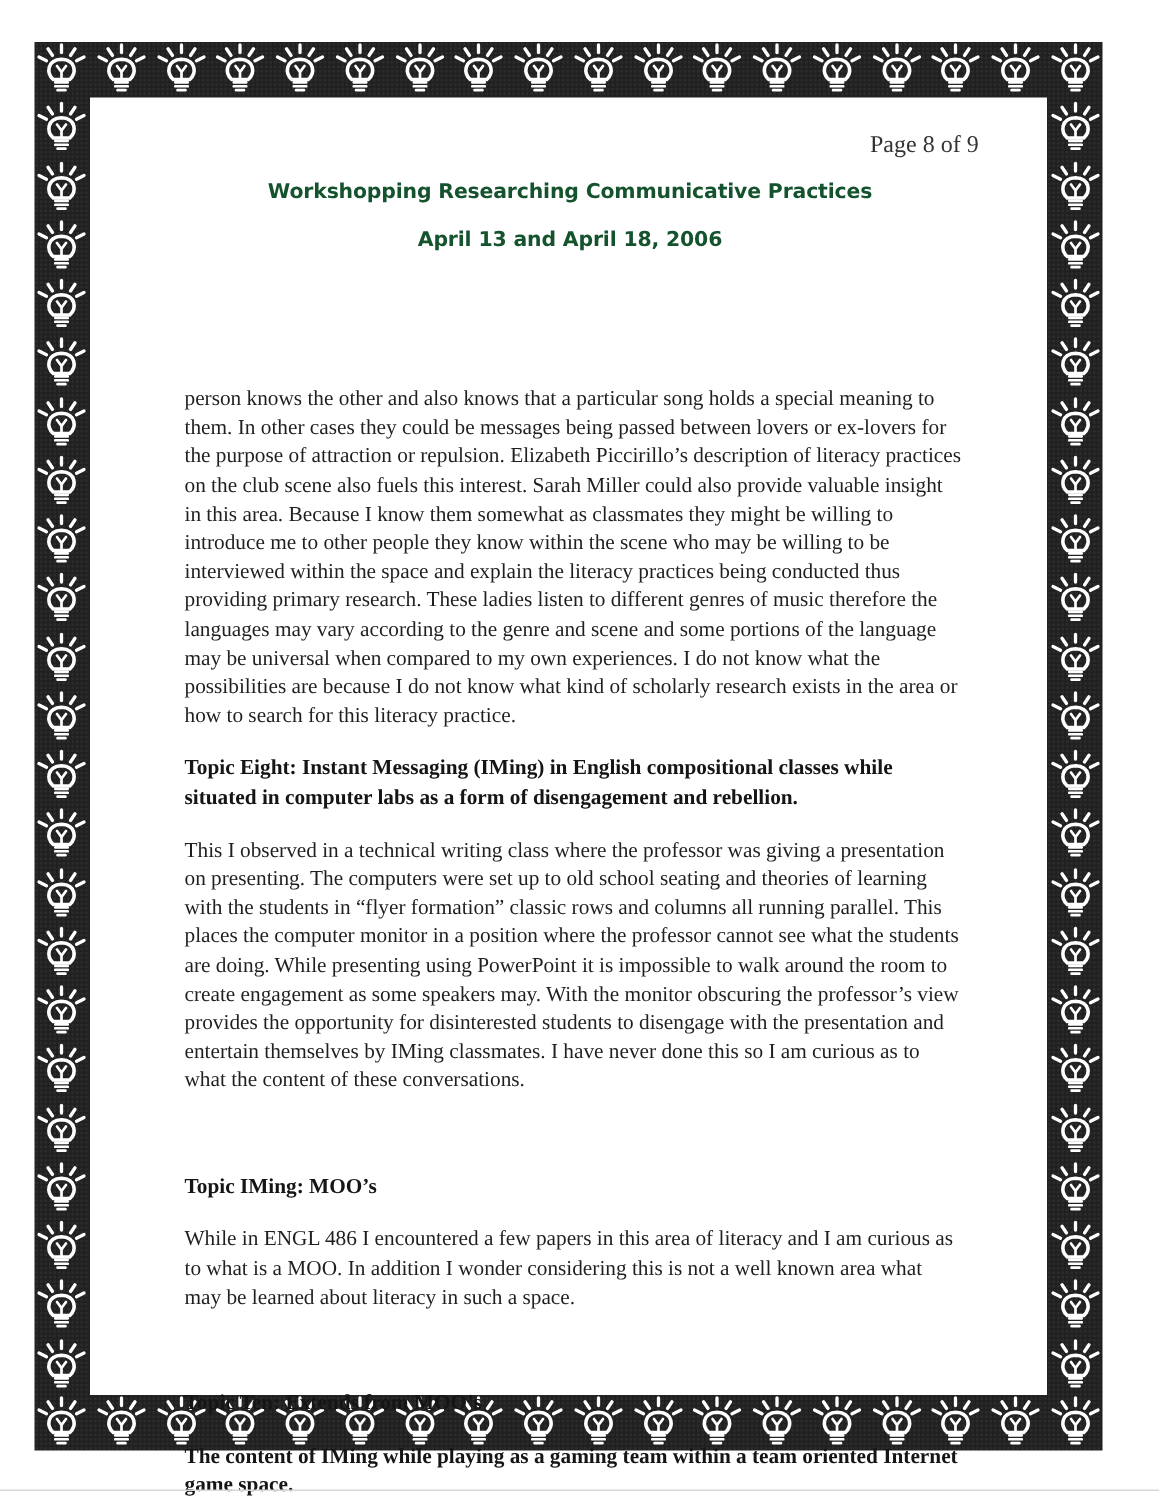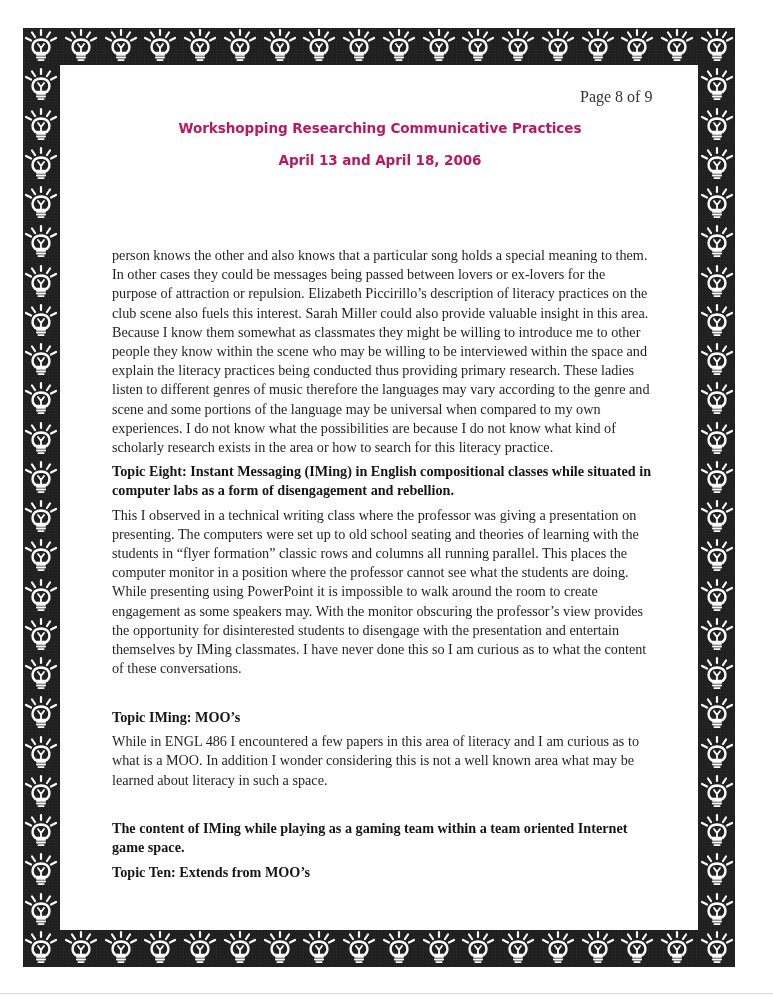--- a/index.html
+++ b/index.html
@@ -33,33 +33,33 @@
       color: #333;
       white-space: nowrap;
     }
     .title-block {
       position: absolute;
       left: 100px; width: 560px; top: 117px;
       text-align: center;
       font-family: "DejaVu Sans", sans-serif;
       font-weight: bold;
       font-size: 13.6px;
-      color: #be185d;
+      color: #14532d;
     }
     .title-line { height: 31.5px; line-height: 22px; white-space: nowrap; letter-spacing: -0.1px; }
 
     .body-text {
       position: absolute;
       left: 107px; top: 241px;
       width: 550px;
       font-size: 14.2px;
       line-height: 19.2px;
       color: #1f1f1f;
     }
-    .body-text p { margin: 5px; }
+    .body-text p { margin: 16px; }
     .body-text .bold { font-weight: bold; color: #151515; }
     .gap { height: 19.5px; }
 
     .scan-line {
       position: absolute;
       left: 0; top: 993px; width: 773px; height: 1px;
       background: #d8d8d8;
     }
   </style>
 </head>
@@ -1522,20 +1522,20 @@
   <p class="bold">Topic Eight: Instant Messaging (IMing) in English compositional classes while situated in computer labs as a form of disengagement and rebellion.</p>
   <p>This I observed in a technical writing class where the professor was giving a presentation on presenting. The computers were set up to old school seating and theories of learning with the students in “flyer formation” classic rows and columns all running parallel. This places the computer monitor in a position where the professor cannot see what the students are doing. While presenting using PowerPoint it is impossible to walk around the room to create engagement as some speakers may. With the monitor obscuring the professor’s view provides the opportunity for disinterested students to disengage with the presentation and entertain themselves by IMing classmates. I have never done this so I am curious as to what the content of these conversations.</p>
 
   <div class="gap"></div>
 
   <p class="bold">Topic IMing: MOO’s</p>
   <p>While in ENGL 486 I encountered a few papers in this area of literacy and I am curious as to what is a MOO. In addition I wonder considering this is not a well known area what may be learned about literacy in such a space.</p>
 
   <div class="gap"></div>
 
+  <p class="bold">Topic Ten: Extends from MOO’s</p>
   <p class="bold">The content of IMing while playing as a gaming team within a team oriented Internet game space.</p>
-  <p class="bold">Topic Ten: Extends from MOO’s</p>
 
   <div class="gap"></div>
 
 </div>
 
 <div class="scan-line"></div>
 
 </body></html>

